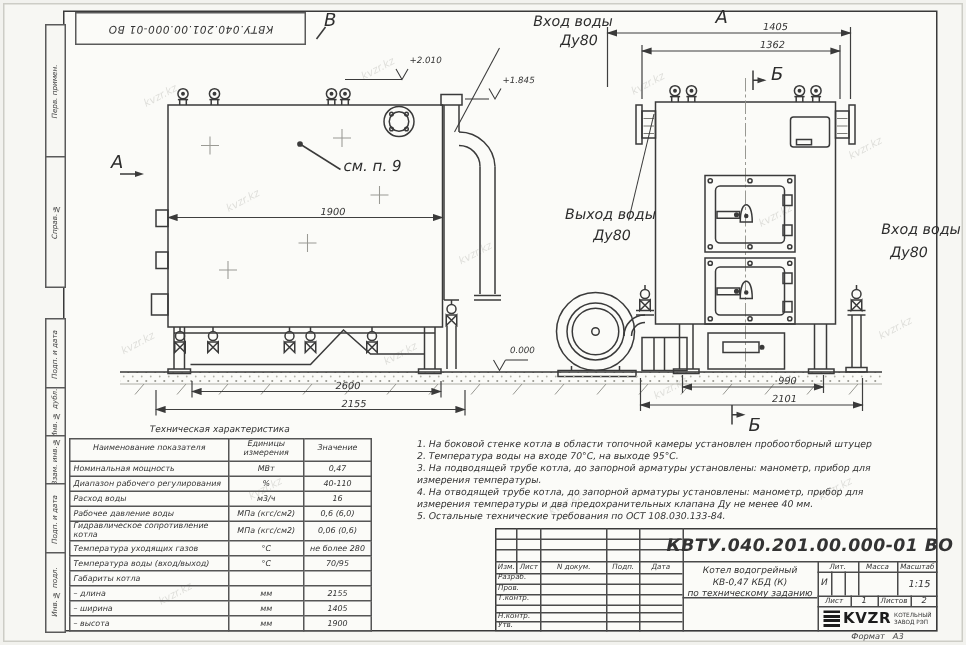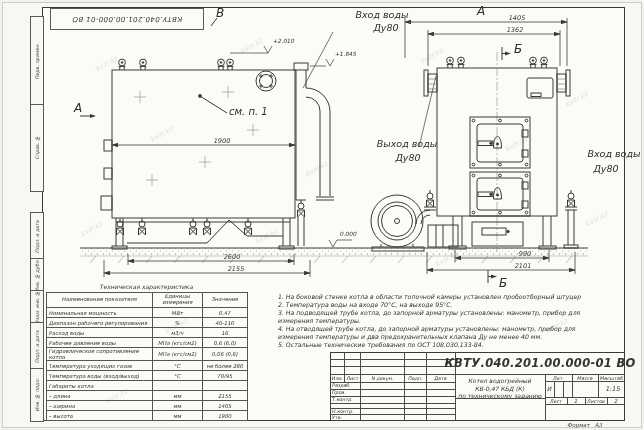--- a/index.html
+++ b/index.html
@@ -344,21 +344,21 @@
       <line x1="333" y1="32" x2="303" y2="88" stroke-width="0.7"></line>
       <line x1="419" y1="147" x2="436" y2="76" stroke-width="0.7"></line>
     </g>
   </svg>
 
   <div class="t marker" style="left:216px;top:6px">В</div>
   <div class="t marker" style="left:74px;top:101px">А</div>
   <div class="t marker" style="left:477px;top:4px">А</div>
   <div class="t marker" style="left:514px;top:42px">Б</div>
   <div class="t marker" style="left:499px;top:276px">Б</div>
-  <div class="t" style="left:229px;top:106px;font-size:10px">см. п. 1</div>
+  <div class="t" style="left:229px;top:106px;font-size:10px">см. п. 9</div>
 
   <div class="t biglabel ctr" style="left:358px;top:9px">Вход воды</div>
   <div class="t biglabel ctr" style="left:362px;top:22px">Ду80</div>
   <div class="t biglabel ctr" style="left:383px;top:138px">Выход воды</div>
   <div class="t biglabel ctr" style="left:384px;top:152px">Ду80</div>
   <div class="t biglabel ctr" style="left:590px;top:148px">Вход воды</div>
   <div class="t biglabel ctr" style="left:582px;top:163px">Ду80</div>
 
   <div class="t elev" style="left:273px;top:38px">+2.010</div>
   <div class="t elev" style="left:335px;top:51px">+1.845</div>
@@ -499,19 +499,27 @@
   <div class="tbt" style="left:545px;top:375.5px;width:27px;font-size:4.8px;text-align:center">Лит.</div>
   <div class="tbt" style="left:572px;top:375.5px;width:26px;font-size:4.8px;text-align:center">Масса</div>
   <div class="tbt" style="left:598px;top:375.5px;width:27px;font-size:4.8px;text-align:center">Масштаб</div>
   <div class="tbt" style="left:545px;top:385px;width:9px;font-size:6px;text-align:center">И</div>
   <div class="tbt" style="left:598px;top:385px;width:30px;font-size:6.5px;text-align:center">1:15</div>
   <div class="tbt" style="left:545px;top:398.5px;width:22px;font-size:4.8px;text-align:center">Лист</div>
   <div class="tbt" style="left:567px;top:398px;width:18px;font-size:5.5px;text-align:center">1</div>
   <div class="tbt" style="left:585px;top:398.5px;width:22px;font-size:4.8px;text-align:center">Листов</div>
   <div class="tbt" style="left:607px;top:398px;width:18px;font-size:5.5px;text-align:center">2</div>
 
+  <div class="logo">
+    <div class="logo-mark"></div>
+    <div class="logo-txt">KVZR</div>
+    <div class="logo-sub">
+      <div>КОТЕЛЬНЫЙ</div>
+      <div>ЗАВОД РЭП</div>
+    </div>
+  </div>
 
   <div class="fmt">
     <span>Формат</span>&nbsp;&nbsp;
     <span>А3</span>
   </div>
 
 </div>
 
 </body></html>

